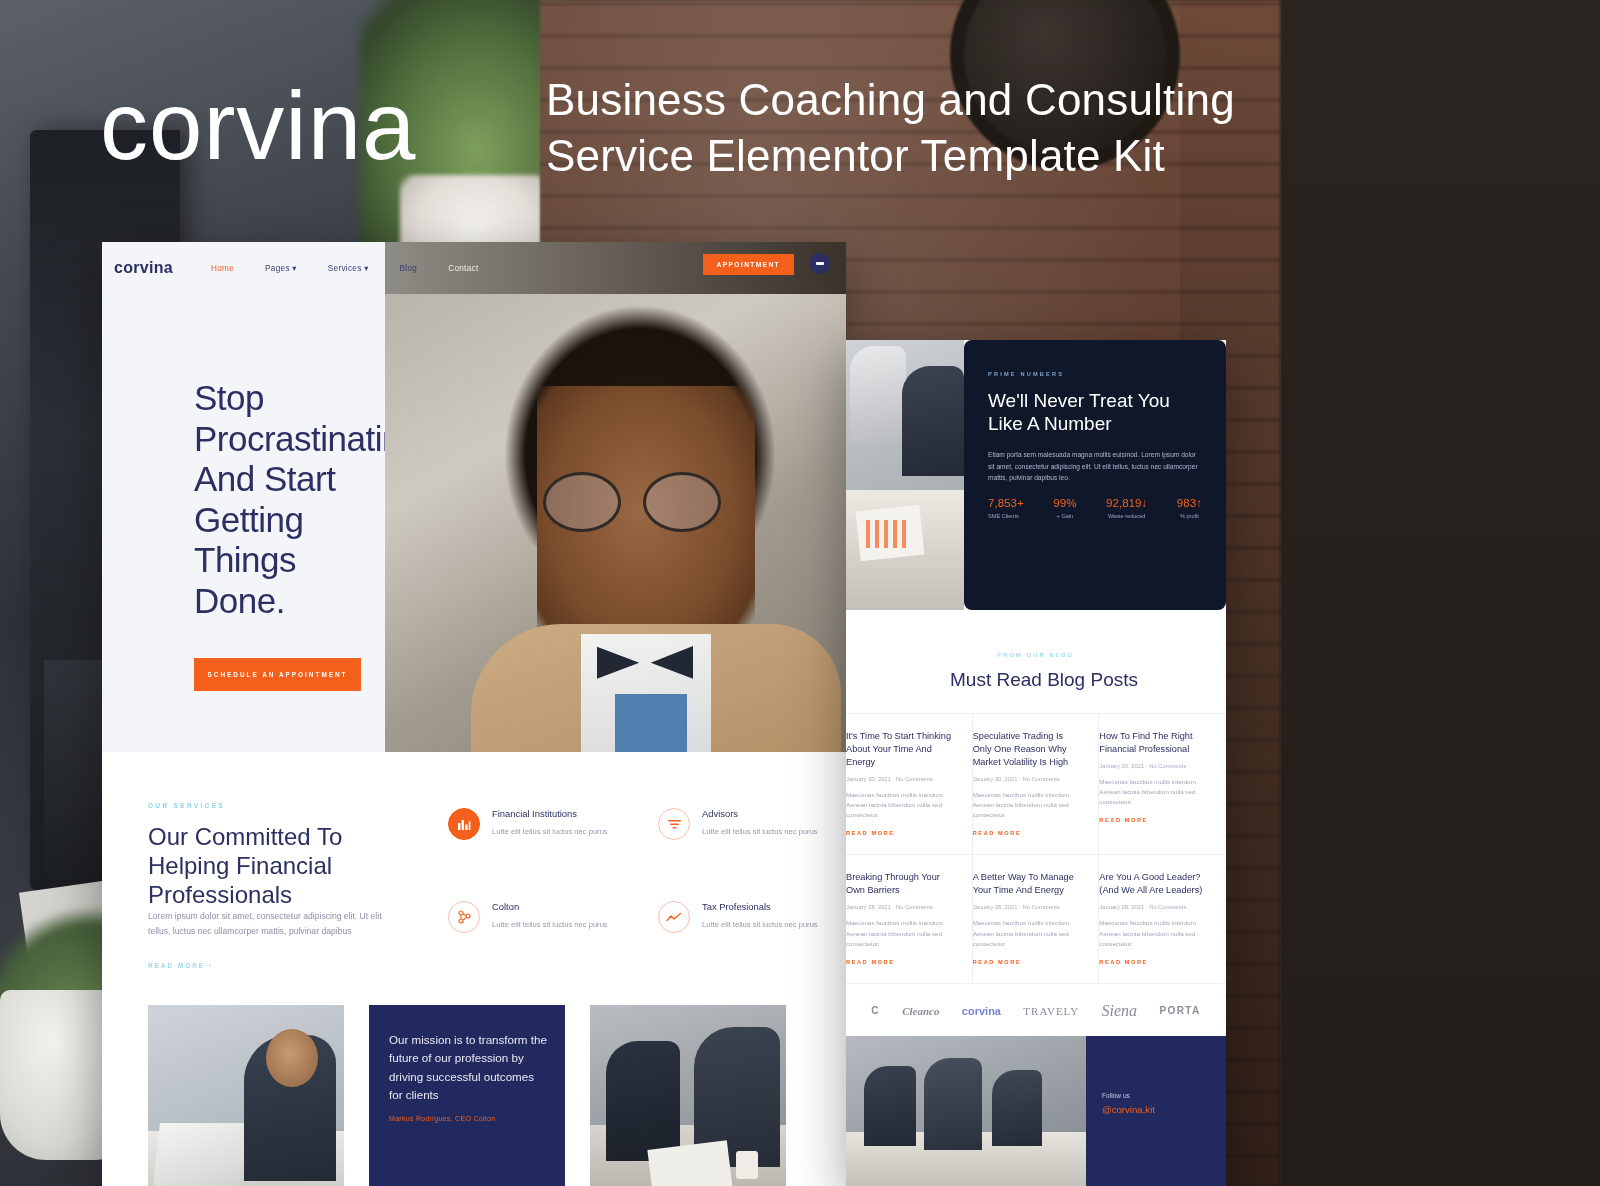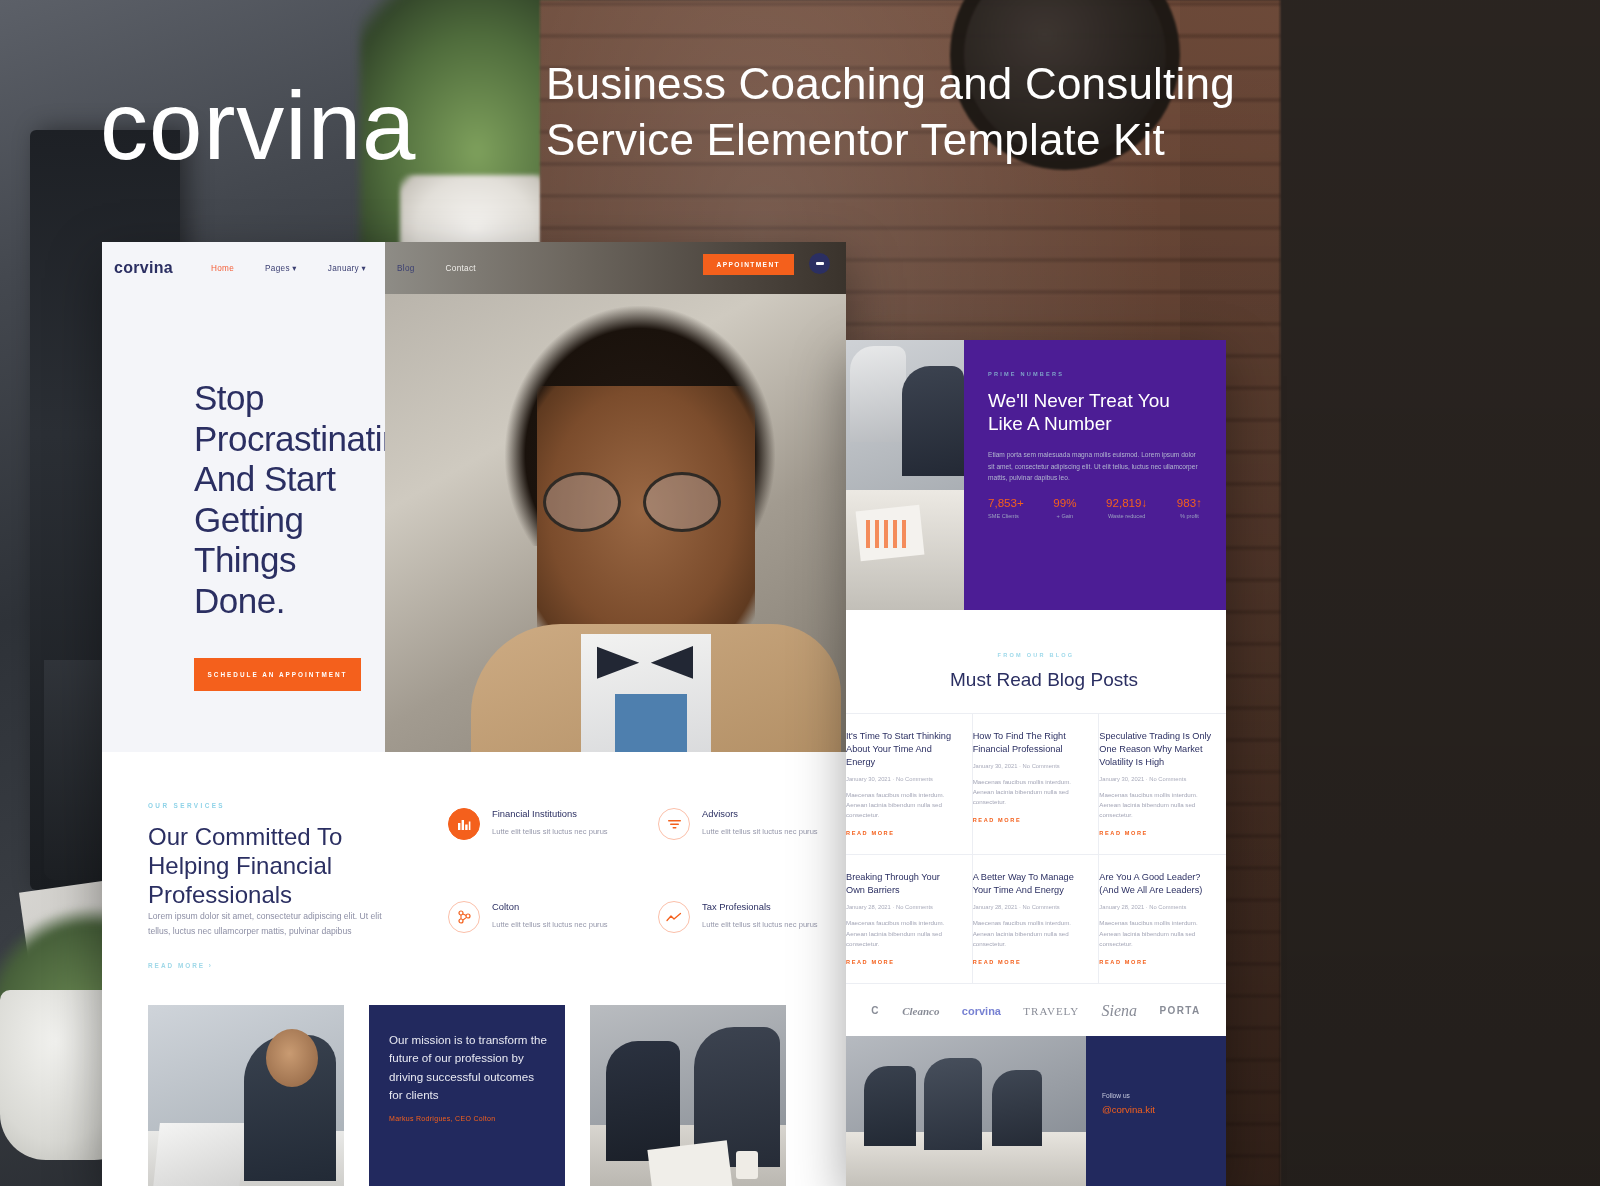--- a/index.html
+++ b/index.html
@@ -80,21 +80,21 @@
   }
 
   
   .promo { position:absolute; left:0; top:0; width:1600px; height:240px; }
   .promo-logo {
     position:absolute; left:100px; top:78px;
     font-size:96px; font-weight:300; color:#ffffff;
     letter-spacing:1px; line-height:1;
   }
   .promo-title {
-    position:absolute; left:546px; top:56px;
+    position:absolute; left:546px; top:72px;
     font-size:44px; font-weight:400; color:#ffffff;
     line-height:1.27; letter-spacing:.2px;
   }
 
   
   .site-left {
     position:absolute; left:102px; top:242px; width:744px; height:944px;
     background:#ffffff; overflow:hidden;
     box-shadow:0 18px 50px rgba(0,0,0,.38);
   }
@@ -220,21 +220,21 @@
   }
   .sr-top { display:flex; height:270px; }
   .sr-photo { width:118px; position:relative; overflow:hidden;
               background:linear-gradient(160deg,#cfd2d6,#93999f); }
   .srp-t{position:absolute;left:0;top:150px;width:118px;height:120px;background:linear-gradient(180deg,#ece9e3,#c2bfb8);}
   .srp-m1{position:absolute;left:4px;top:6px;width:56px;height:96px;background:linear-gradient(170deg,#e8e9ea,#b9bcc0);border-radius:24px 10px 0 0;}
   .srp-m2{position:absolute;left:56px;top:26px;width:62px;height:110px;background:linear-gradient(170deg,#3c4350,#232935);border-radius:28px 12px 0 0;}
   .srp-doc{position:absolute;left:12px;top:168px;width:64px;height:50px;background:#f4f2ee;transform:rotate(-6deg);}
   .srp-chart{position:absolute;left:20px;top:180px;width:44px;height:28px;
     background:repeating-linear-gradient(90deg,#f4601c 0 4px,transparent 4px 9px);opacity:.7;}
-  .sr-navy { flex:1; background:#4c1d95; padding:31px 24px 0 24px; }
+  .sr-navy { flex:1; background:#0f172a; padding:31px 24px 0 24px;border-radius:8px; }
   .sr-eyebrow { font-size:5.6px; letter-spacing:2.2px; color:#7fa3c9; font-weight:700; }
   .sr-h2 { margin-top:12px; font-size:19px; line-height:1.23; color:#fff; font-weight:400; }
   .sr-p { margin-top:13px; font-size:6.6px; line-height:1.8; color:#b2b7d0; }
   .sr-stats { margin-top:12px; display:flex; justify-content:space-between; }
   .st-n { font-size:11.6px; color:#f4601c; font-weight:400; }
   .st-l { margin-top:4px; font-size:5.6px; color:#9aa0c0; }
   .sr-stat { text-align:center; }
   .sr-stat:first-child { text-align:left; }
 
   
@@ -314,21 +314,21 @@
     <div class="nav-bg-l"></div>
     <div class="nav-bg-r"></div>
     <div class="nav-logo">corvina</div>
     <div class="nav-links">
       <div class="nav-link active">Home</div>
       <div class="nav-link dark">
         <span>Pages</span>
         <span>▾</span>
       </div>
       <div class="nav-link dark">
-        <span>January</span>
+        <span>Services</span>
         <span>▾</span>
       </div>
       <div class="nav-link dark">Blog</div>
       <div class="nav-link">Contact</div>
     </div>
     <div class="nav-cta">APPOINTMENT</div>
     <div class="nav-cart">
         <i></i>
       </div>
   </div>
@@ -496,28 +496,28 @@
     <div class="blog-grid">
 
       <div class="bp">
         <div class="bp-t">It's Time To Start Thinking About Your Time And Energy</div>
         <div class="bp-m">January 30, 2021 · No Comments</div>
         <div class="bp-x">Maecenas faucibus mollis interdum. Aenean lacinia bibendum nulla sed consectetur.</div>
         <div class="bp-r">READ MORE</div>
       </div>
 
       <div class="bp">
-        <div class="bp-t">How To Find The Right Financial Professional</div>
+        <div class="bp-t">Speculative Trading Is Only One Reason Why Market Volatility Is High</div>
         <div class="bp-m">January 30, 2021 · No Comments</div>
         <div class="bp-x">Maecenas faucibus mollis interdum. Aenean lacinia bibendum nulla sed consectetur.</div>
         <div class="bp-r">READ MORE</div>
       </div>
 
       <div class="bp">
-        <div class="bp-t">Speculative Trading Is Only One Reason Why Market Volatility Is High</div>
+        <div class="bp-t">How To Find The Right Financial Professional</div>
         <div class="bp-m">January 30, 2021 · No Comments</div>
         <div class="bp-x">Maecenas faucibus mollis interdum. Aenean lacinia bibendum nulla sed consectetur.</div>
         <div class="bp-r">READ MORE</div>
       </div>
 
       <div class="bp">
         <div class="bp-t">Breaking Through Your Own Barriers</div>
         <div class="bp-m">January 28, 2021 · No Comments</div>
         <div class="bp-x">Maecenas faucibus mollis interdum. Aenean lacinia bibendum nulla sed consectetur.</div>
         <div class="bp-r">READ MORE</div>

